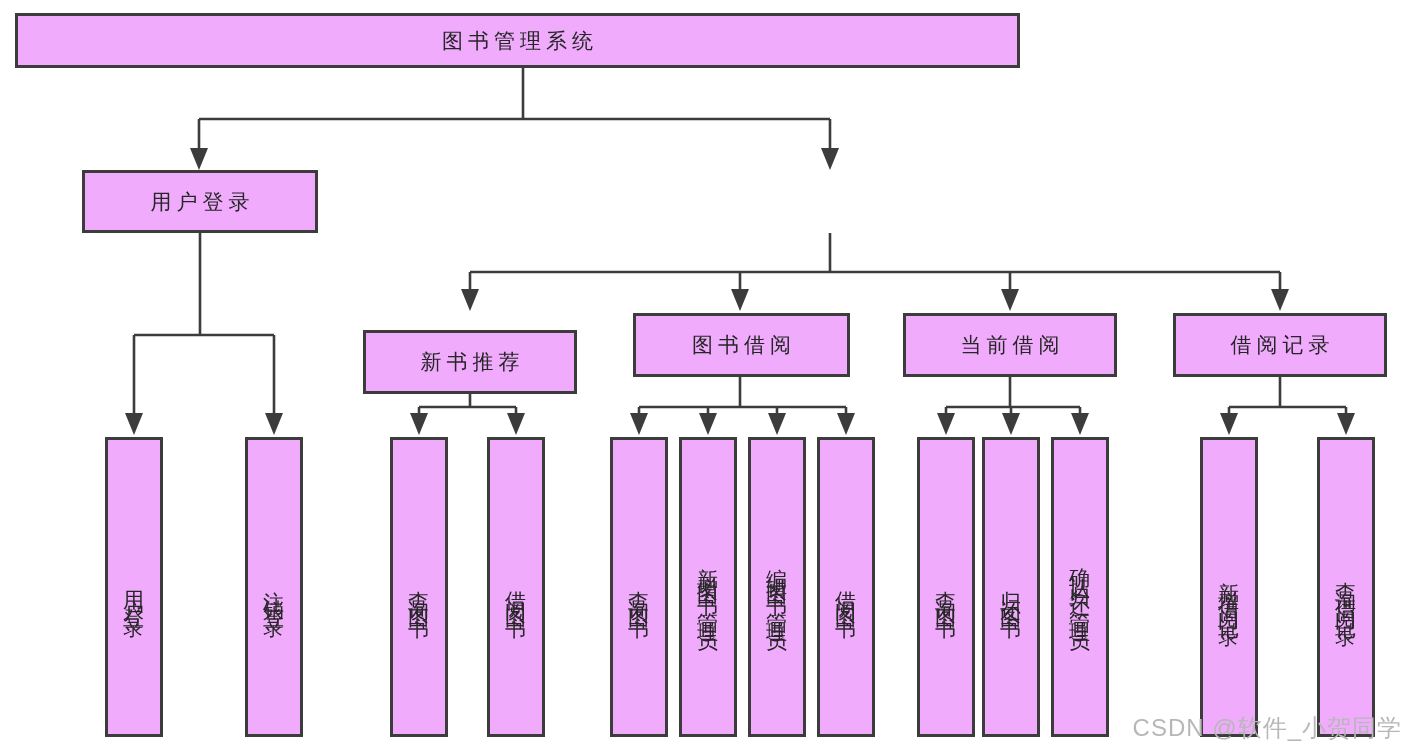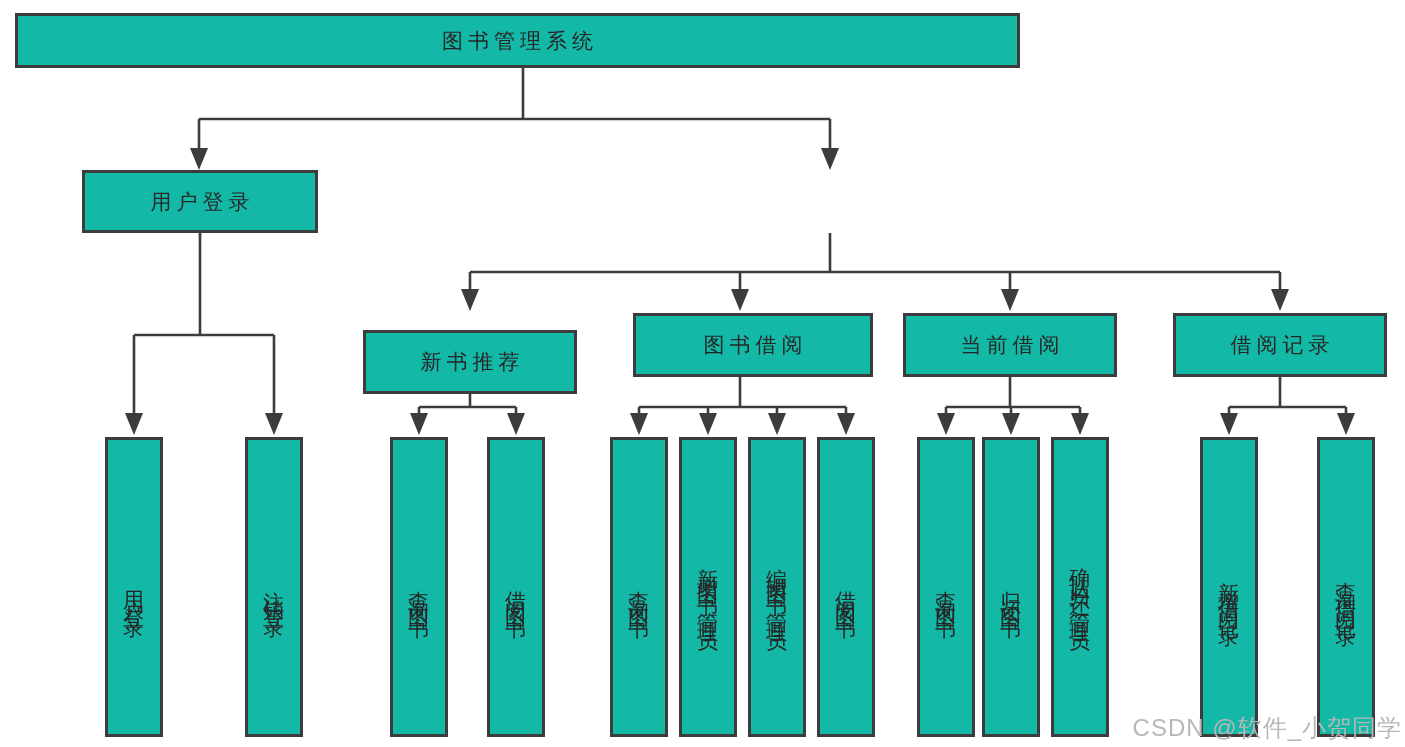--- a/index.html
+++ b/index.html
@@ -10,21 +10,21 @@
     height: 747px;
     background: var(--background, #ffffff);
     font-family: "Liberation Sans", "DejaVu Sans", sans-serif;
     overflow: hidden;
   }
   .wires { position: absolute; left: 0; top: 0; width: 1405px; height: 747px; }
   .wires path { stroke: var(--line, #3c3c3c); stroke-width: 2.6; fill: none; }
   .wires polygon { fill: var(--line, #3c3c3c); stroke: none; }
   .box {
     position: absolute;
-    background: #14b8a6;
+    background: #f0abfc;
     border: 3px solid var(--box-border, #3c3c3c);
     display: flex;
     align-items: center;
     justify-content: center;
     color: var(--text, #262626);
     font-size: 21px;
   }
   .box.h span { letter-spacing: 5px; margin-right: -5px; white-space: nowrap; }
   .box.v span {
     writing-mode: vertical-rl;
@@ -90,21 +90,21 @@
     <span>图书管理系统</span>
   </div>
 
   <div class="box h" style="left:82px; top:170px; width:236px; height:63px;">
     <span>用户登录</span>
   </div>
 
   <div class="box h" style="left:363px; top:313px; width:214px; height:64px;margin-top:17px;">
     <span>新书推荐</span>
   </div>
-  <div class="box h" style="left:633px; top:313px; width:240px; height:64px;">
+  <div class="box h" style="left:633px; top:313px; width:217px; height:64px;">
     <span>图书借阅</span>
   </div>
   <div class="box h" style="left:903px; top:313px; width:214px; height:64px;text-align:center;">
     <span>当前借阅</span>
   </div>
   <div class="box h" style="left:1173px; top:313px; width:214px; height:64px;">
     <span>借阅记录</span>
   </div>
 
   <div class="box v" style="left:105px; top:437px; width:58px; height:300px;">

